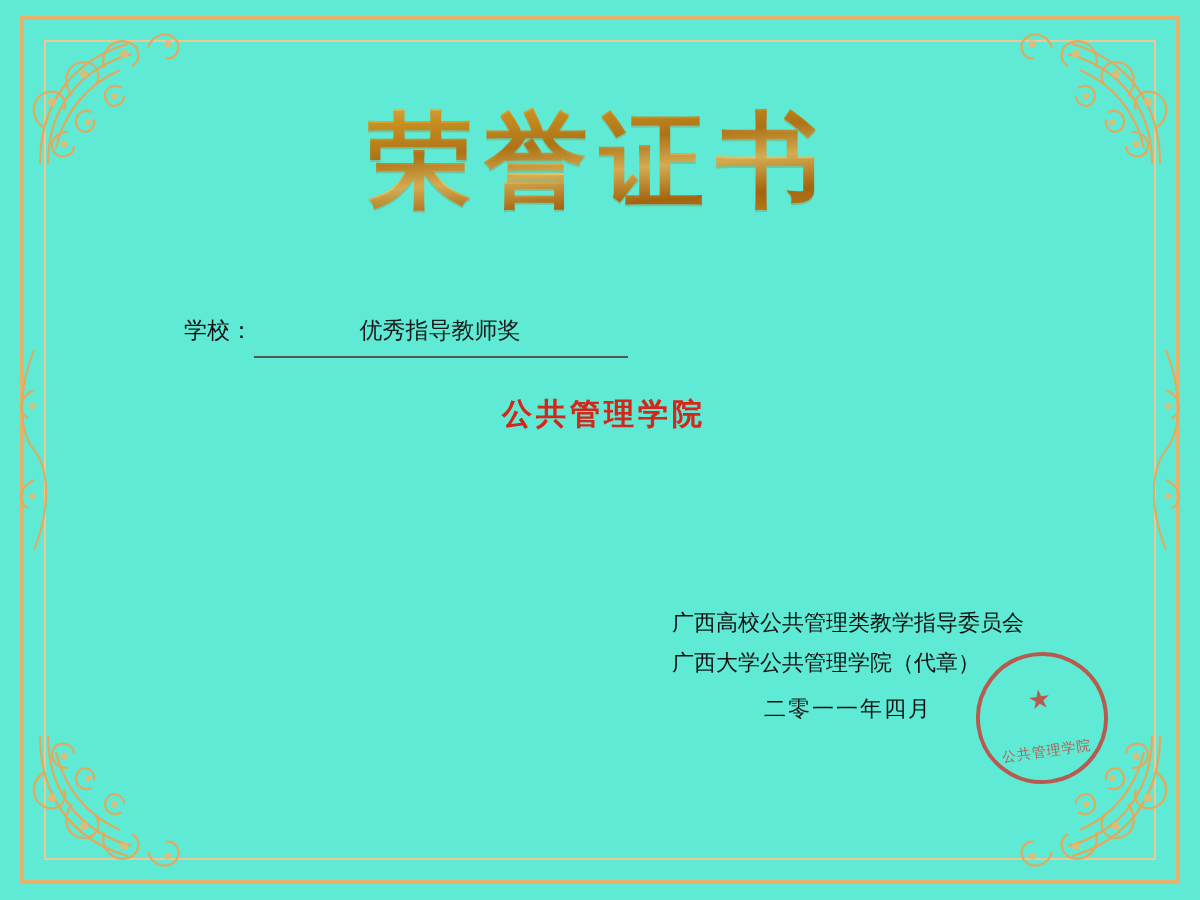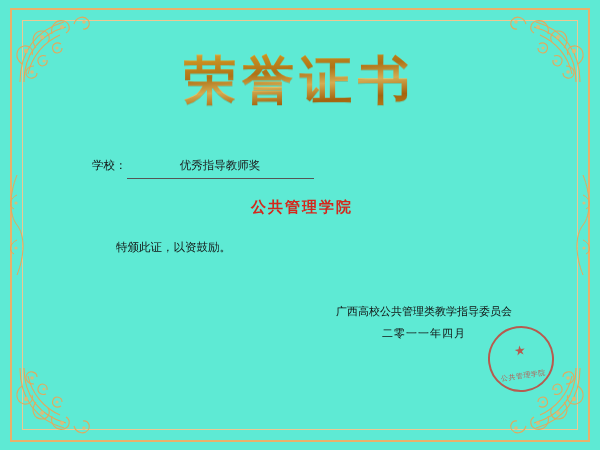--- a/index.html
+++ b/index.html
@@ -330,25 +330,25 @@
 
     <div class="field-line">
       <span class="field-label">学校：</span><span class="field-value wide">优秀指导教师奖</span>
     </div>
 
 
 
 
     <div class="award">公共管理学院</div>
 
-    <div class="closing">特颁此证，以资鼓励。</div>
   </div>
 
   <div class="signature">
     <div class="sig-line">广西高校公共管理类教学指导委员会</div>
+    <div class="sig-line">广西大学公共管理学院（代章）</div>
     <div class="sig-date">二零一一年四月</div>
   </div>
 
   <div class="seal">
     <div class="seal-star">★</div>
     <div class="seal-text">公共管理学院</div>
   </div>
 
 </div>
 

